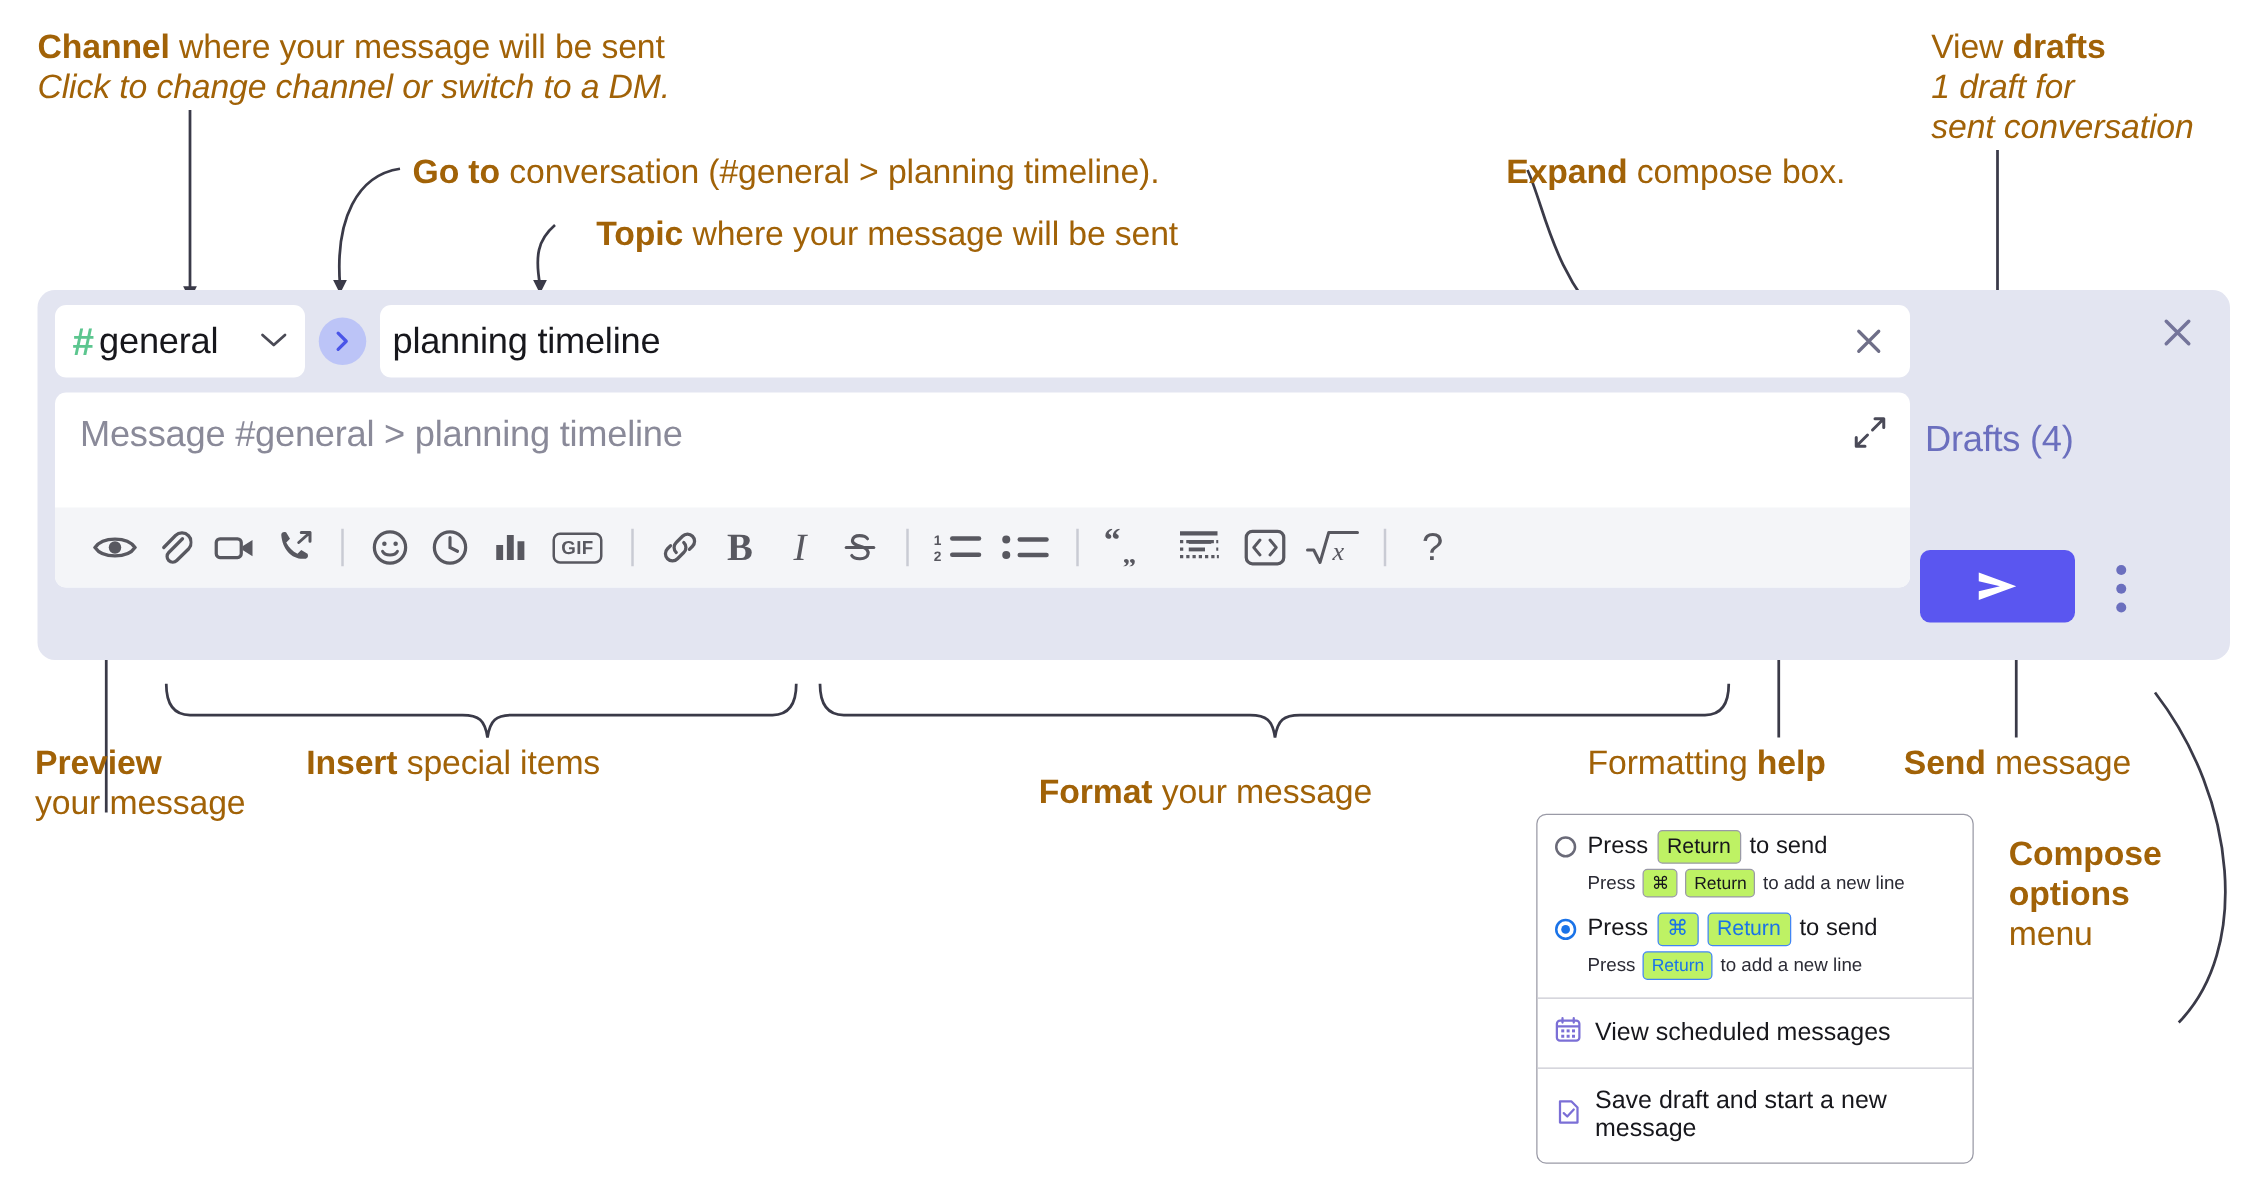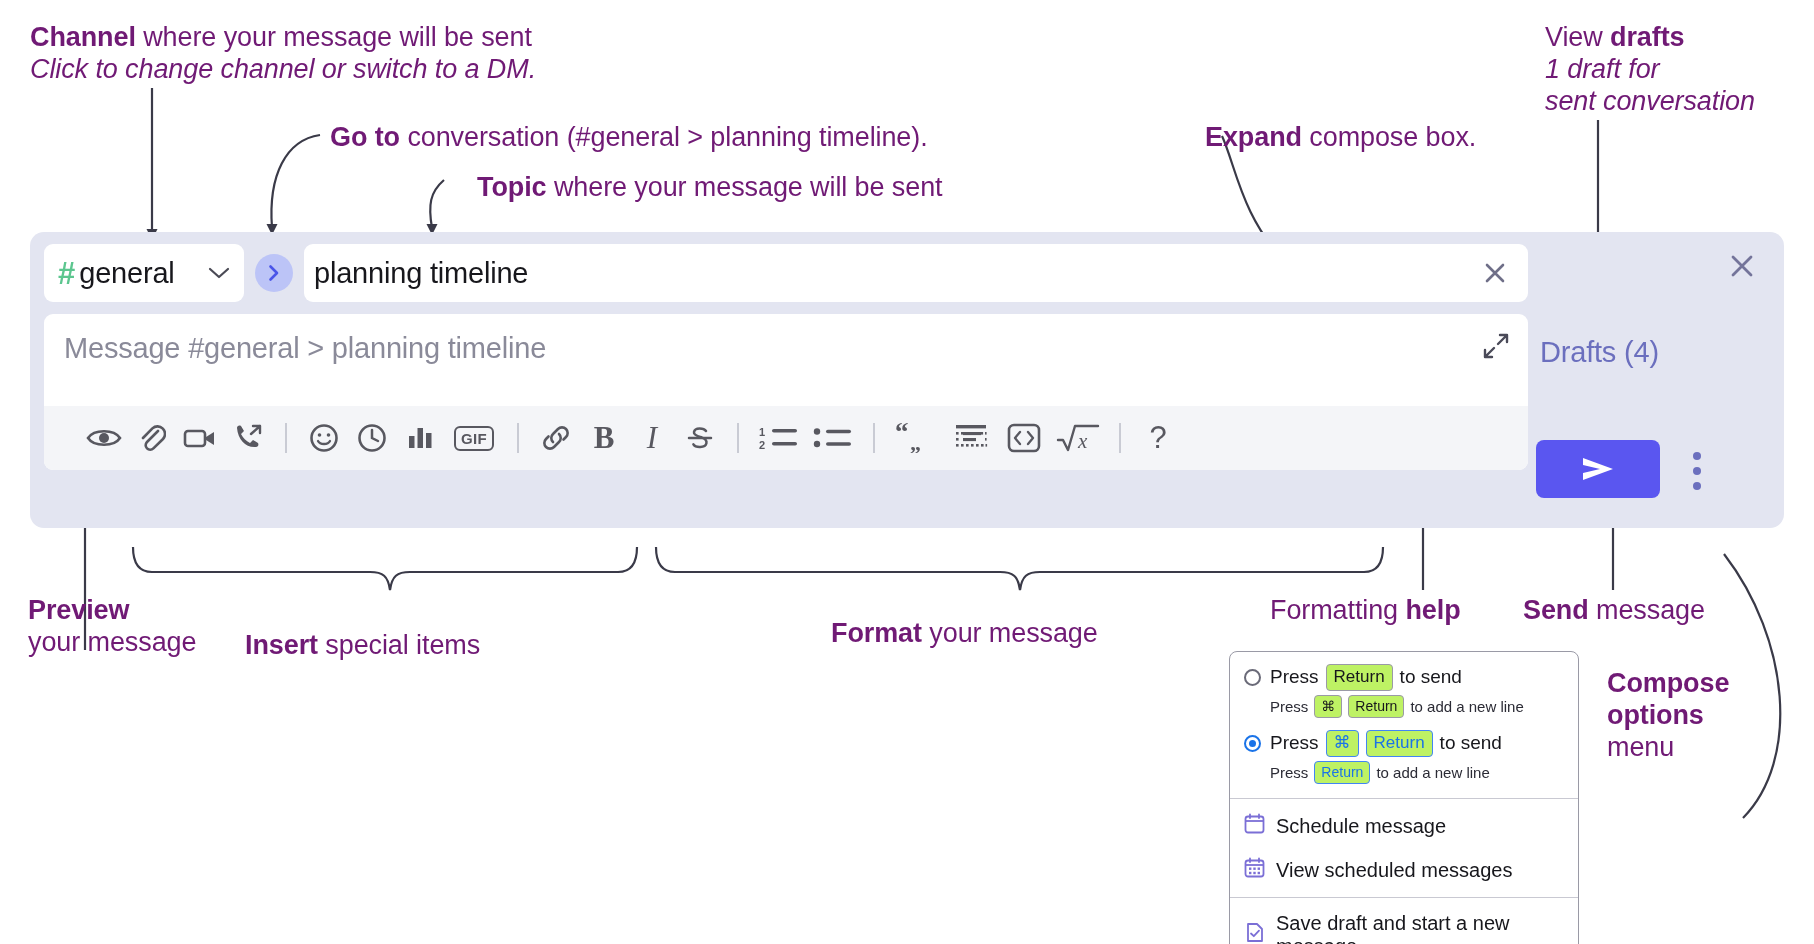--- a/index.html
+++ b/index.html
@@ -1,21 +1,21 @@
 <!DOCTYPE html>
 <html><head>
 <meta charset="utf-8">
 <style>
   html,body{margin:0;padding:0;}
   body{
     width:1814px;height:944px;background:#ffffff;position:relative;
     font-family:"Liberation Sans", sans-serif;color:#2b2b40;overflow:hidden;
   }
   .abs{position:absolute;}
-  .ann{font-size:27px;line-height:1.18;color:#701a75;letter-spacing:-0.1px;}
+  .ann{font-size:27px;line-height:1.18;color:#a16207;letter-spacing:-0.1px;}
   .ann b{font-weight:bold;}
   .ann .it{font-style:italic;}
 
   
   #compose-panel{
     left:30px;top:232px;width:1754px;height:296px;
     background:#e3e5f1;border-radius:14px;box-sizing:border-box;
   }
   #compose-inner{position:absolute;left:14px;top:12px;width:1484px;}
 
@@ -48,21 +48,21 @@
     position:relative;
   }
   #message-input{
     height:92px;padding:18px 20px 0 20px;box-sizing:border-box;
     font-size:29px;color:#8a8a99;letter-spacing:-0.2px;cursor:text;
   }
   #expand-btn{position:absolute;right:14px;top:14px;width:36px;height:36px;
     display:flex;align-items:center;justify-content:center;cursor:pointer;}
   #toolbar{
     height:64px;background:#f4f5f8;display:flex;align-items:center;
-    padding-left:36px;gap:0;
+    padding-left:24px;gap:0;
   }
   .tb{width:48px;height:48px;display:flex;align-items:center;justify-content:center;
       cursor:pointer;color:#585860;flex:none;}
   .tb svg{display:block;}
   .tb-sep{width:2px;height:30px;background:#c9cbd4;margin:0 13px;flex:none;}
   .gif-box{border:2.6px solid #585860;border-radius:6px;font-size:15px;font-weight:bold;
       padding:3px 5px;line-height:1;letter-spacing:0.3px;}
   .bold-g{font-size:31px;font-weight:bold;font-family:"Liberation Serif",serif;}
   .ital-g{font-size:31px;font-style:italic;font-family:"Liberation Serif",serif;}
   .help-g{font-size:31px;font-weight:normal;}
@@ -176,21 +176,21 @@
   <div><span>View </span><b>drafts</b></div>
   <div class="it">1 draft for</div>
   <div class="it">sent conversation</div>
 </div>
 
 <div class="abs ann" style="left:28px;top:595px;width:230px;">
   <div><b>Preview</b></div>
   <div>your message</div>
 </div>
 
-<div class="abs ann" style="left:245px;top:595px;width:420px;margin-top:35px;">
+<div class="abs ann" style="left:245px;top:595px;width:420px;">
   <b>Insert</b><span> special items</span>
 </div>
 
 <div class="abs ann" style="left:831px;top:595px;width:420px;margin-top:23px;">
   <b>Format</b><span> your message</span>
 </div>
 
 <div class="abs ann" style="left:1270px;top:595px;width:330px;">
   <span>Formatting </span><b>help</b>
 </div>
@@ -466,30 +466,20 @@
 
   <div class="menu-div"></div>
 
   <div style="padding:5px 0 5px 0">
     <div class="menu-item">
       <span>
         <svg width="21" height="21" viewBox="0 0 21 21">
             <rect x="1.5" y="3.5" width="18" height="16" rx="2.5" fill="none" stroke="#7b6fd6" stroke-width="1.8"></rect>
             <path d="M1.5 8 L19.5 8" stroke="#7b6fd6" stroke-width="1.8"></path>
             <path d="M6 1.5 L6 5 M15 1.5 L15 5" stroke="#7b6fd6" stroke-width="1.8" stroke-linecap="round"></path>
-          </svg>
-      </span>
-      <span>Schedule message</span>
-    </div>
-    <div class="menu-item">
-      <span>
-        <svg width="21" height="21" viewBox="0 0 21 21">
-            <rect x="1.5" y="3.5" width="18" height="16" rx="2.5" fill="none" stroke="#7b6fd6" stroke-width="1.8"></rect>
-            <path d="M1.5 8 L19.5 8" stroke="#7b6fd6" stroke-width="1.8"></path>
-            <path d="M6 1.5 L6 5 M15 1.5 L15 5" stroke="#7b6fd6" stroke-width="1.8" stroke-linecap="round"></path>
             <rect x="5" y="10.5" width="2.4" height="2.4" fill="#7b6fd6"></rect>
             <rect x="9.3" y="10.5" width="2.4" height="2.4" fill="#7b6fd6"></rect>
             <rect x="13.6" y="10.5" width="2.4" height="2.4" fill="#7b6fd6"></rect>
             <rect x="5" y="14.8" width="2.4" height="2.4" fill="#7b6fd6"></rect>
             <rect x="9.3" y="14.8" width="2.4" height="2.4" fill="#7b6fd6"></rect>
             <rect x="13.6" y="14.8" width="2.4" height="2.4" fill="#7b6fd6"></rect>
           </svg>
       </span>
       <span>View scheduled messages</span>
     </div>

